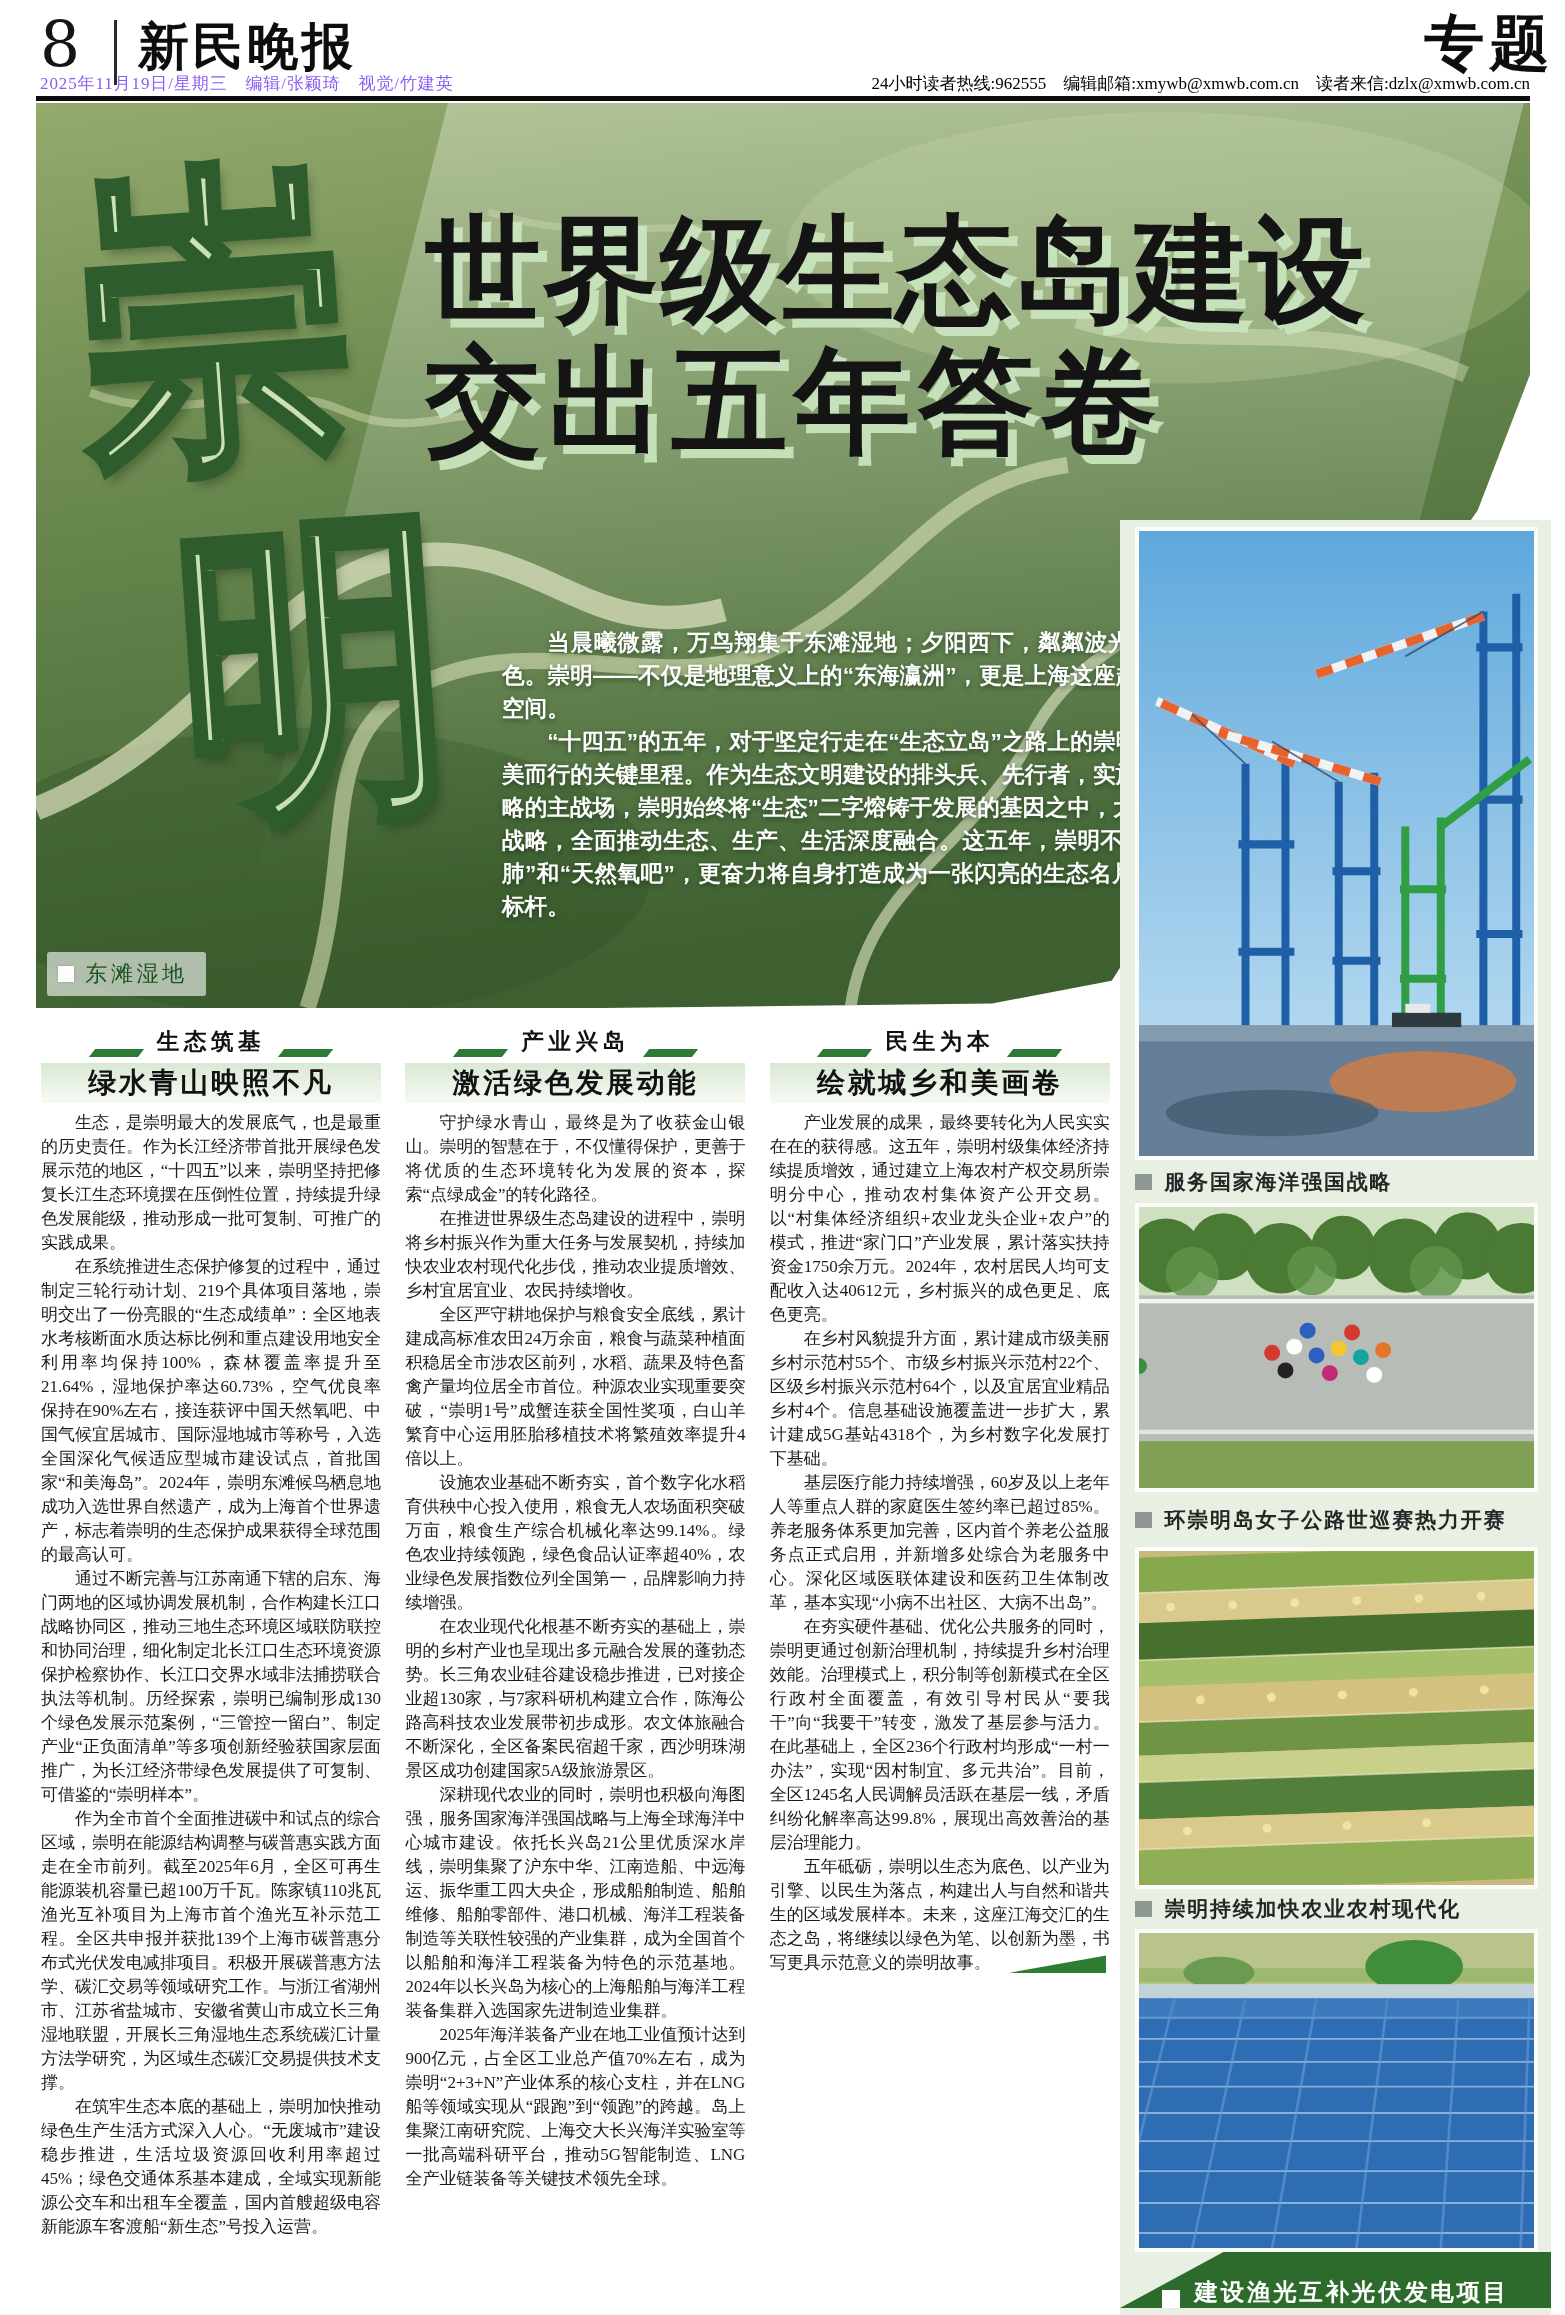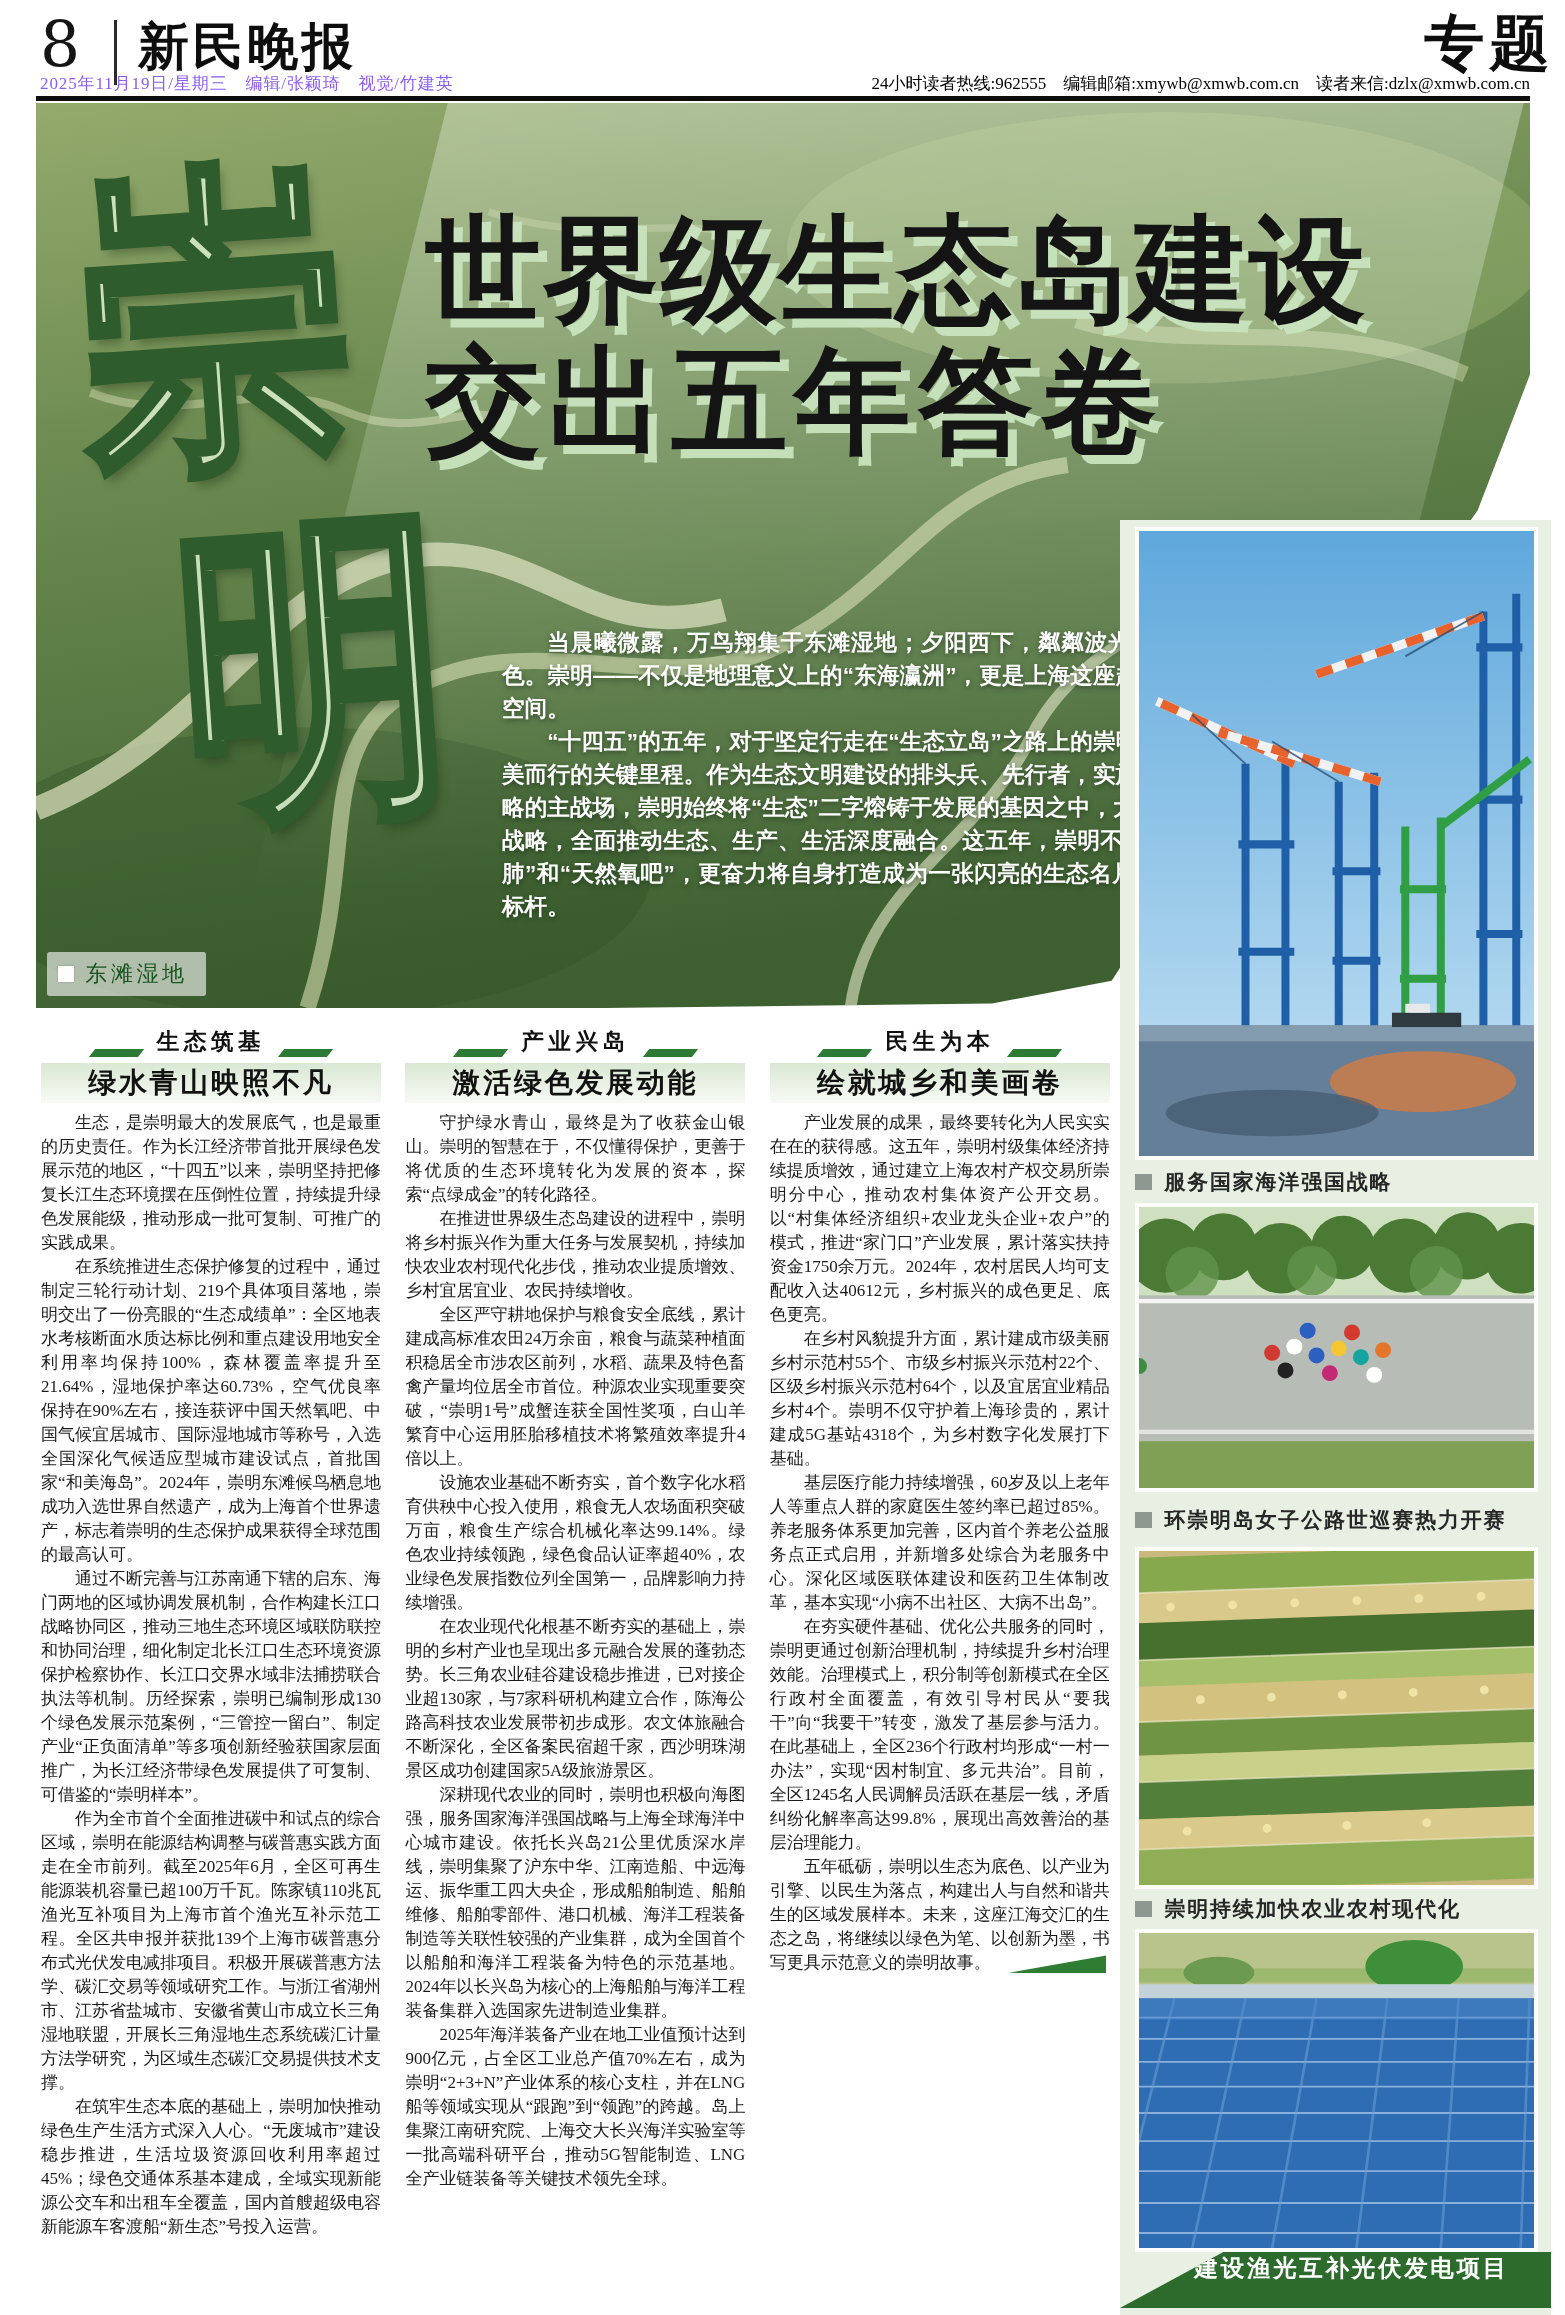--- a/index.html
+++ b/index.html
@@ -70,21 +70,21 @@
   .fig svg{display:block;width:100%;height:100%;}
   #fig-port{top:7.2px;height:633px;}
   #fig-cycling{top:683px;height:289px;}
   #fig-farmland{top:1027px;height:342px;}
   #fig-solar{top:1409px;height:323px;}
   .side-caption{position:absolute;left:15.4px;width:403px;display:flex;align-items:center;gap:12.7px;}
   #cap1{top:648px;} #cap2{top:986px;} #cap3{top:1375px;}
   .side-caption .sq{width:16.3px;height:16.3px;background:#8f9890;flex:0 0 16.3px;}
   .side-caption .txt{font-size:21px;letter-spacing:1.8px;color:#262626;font-weight:700;}
   .banner{position:absolute;left:0;top:1732px;width:431px;height:56px;background:#2d6b2c;
-          clip-path:polygon(0 100%,24% 0,100% 0,100% 100%);display:flex;align-items:flex-start;
+          clip-path:polygon(0 100%,24% 0,100% 0,100% 100%);display:flex;align-items:flex-end;
           justify-content:center;gap:14.5px;}
   .banner .sq{width:18px;height:18px;background:#fff;}
   .banner .txt{color:#fff;font-size:23.5px;font-weight:700;letter-spacing:2.7px;
                font-family:"Liberation Sans","DejaVu Sans",sans-serif;}
 </style>
 </head>
 <body>
 
 <div class="page">
 
@@ -171,21 +171,21 @@
 
     <div class="col">
       <div class="kicker-row">
         <span class="dash"></span>
         <span class="kicker-text">民生为本</span>
         <span class="dash"></span>
       </div>
       <div class="headline">绘就城乡和美画卷</div>
       <div class="body">
         <p>产业发展的成果，最终要转化为人民实实在在的获得感。这五年，崇明村级集体经济持续提质增效，通过建立上海农村产权交易所崇明分中心，推动农村集体资产公开交易。以“村集体经济组织+农业龙头企业+农户”的模式，推进“家门口”产业发展，累计落实扶持资金1750余万元。2024年，农村居民人均可支配收入达40612元，乡村振兴的成色更足、底色更亮。</p>
-        <p>在乡村风貌提升方面，累计建成市级美丽乡村示范村55个、市级乡村振兴示范村22个、区级乡村振兴示范村64个，以及宜居宜业精品乡村4个。崇明不仅守护着上海珍贵的，累计建成5G基站4318个，为乡村数字化发展打下基础。</p>
+        <p>在乡村风貌提升方面，累计建成市级美丽乡村示范村55个、市级乡村振兴示范村22个、区级乡村振兴示范村64个，以及宜居宜业精品乡村4个。信息基础设施覆盖进一步扩大，累计建成5G基站4318个，为乡村数字化发展打下基础。</p>
         <p>基层医疗能力持续增强，60岁及以上老年人等重点人群的家庭医生签约率已超过85%。养老服务体系更加完善，区内首个养老公益服务点正式启用，并新增多处综合为老服务中心。深化区域医联体建设和医药卫生体制改革，基本实现“小病不出社区、大病不出岛”。</p>
         <p>在夯实硬件基础、优化公共服务的同时，崇明更通过创新治理机制，持续提升乡村治理效能。治理模式上，积分制等创新模式在全区行政村全面覆盖，有效引导村民从“要我干”向“我要干”转变，激发了基层参与活力。在此基础上，全区236个行政村均形成“一村一办法”，实现“因村制宜、多元共治”。目前，全区1245名人民调解员活跃在基层一线，矛盾纠纷化解率高达99.8%，展现出高效善治的基层治理能力。</p>
         <p>五年砥砺，崇明以生态为底色、以产业为引擎、以民生为落点，构建出人与自然和谐共生的区域发展样本。未来，这座江海交汇的生态之岛，将继续以绿色为笔、以创新为墨，书写更具示范意义的崇明故事。</p>
         <span class="endmark"></span>
       </div>
     </div>
   </div>
 
   <div class="sidebar">
 

